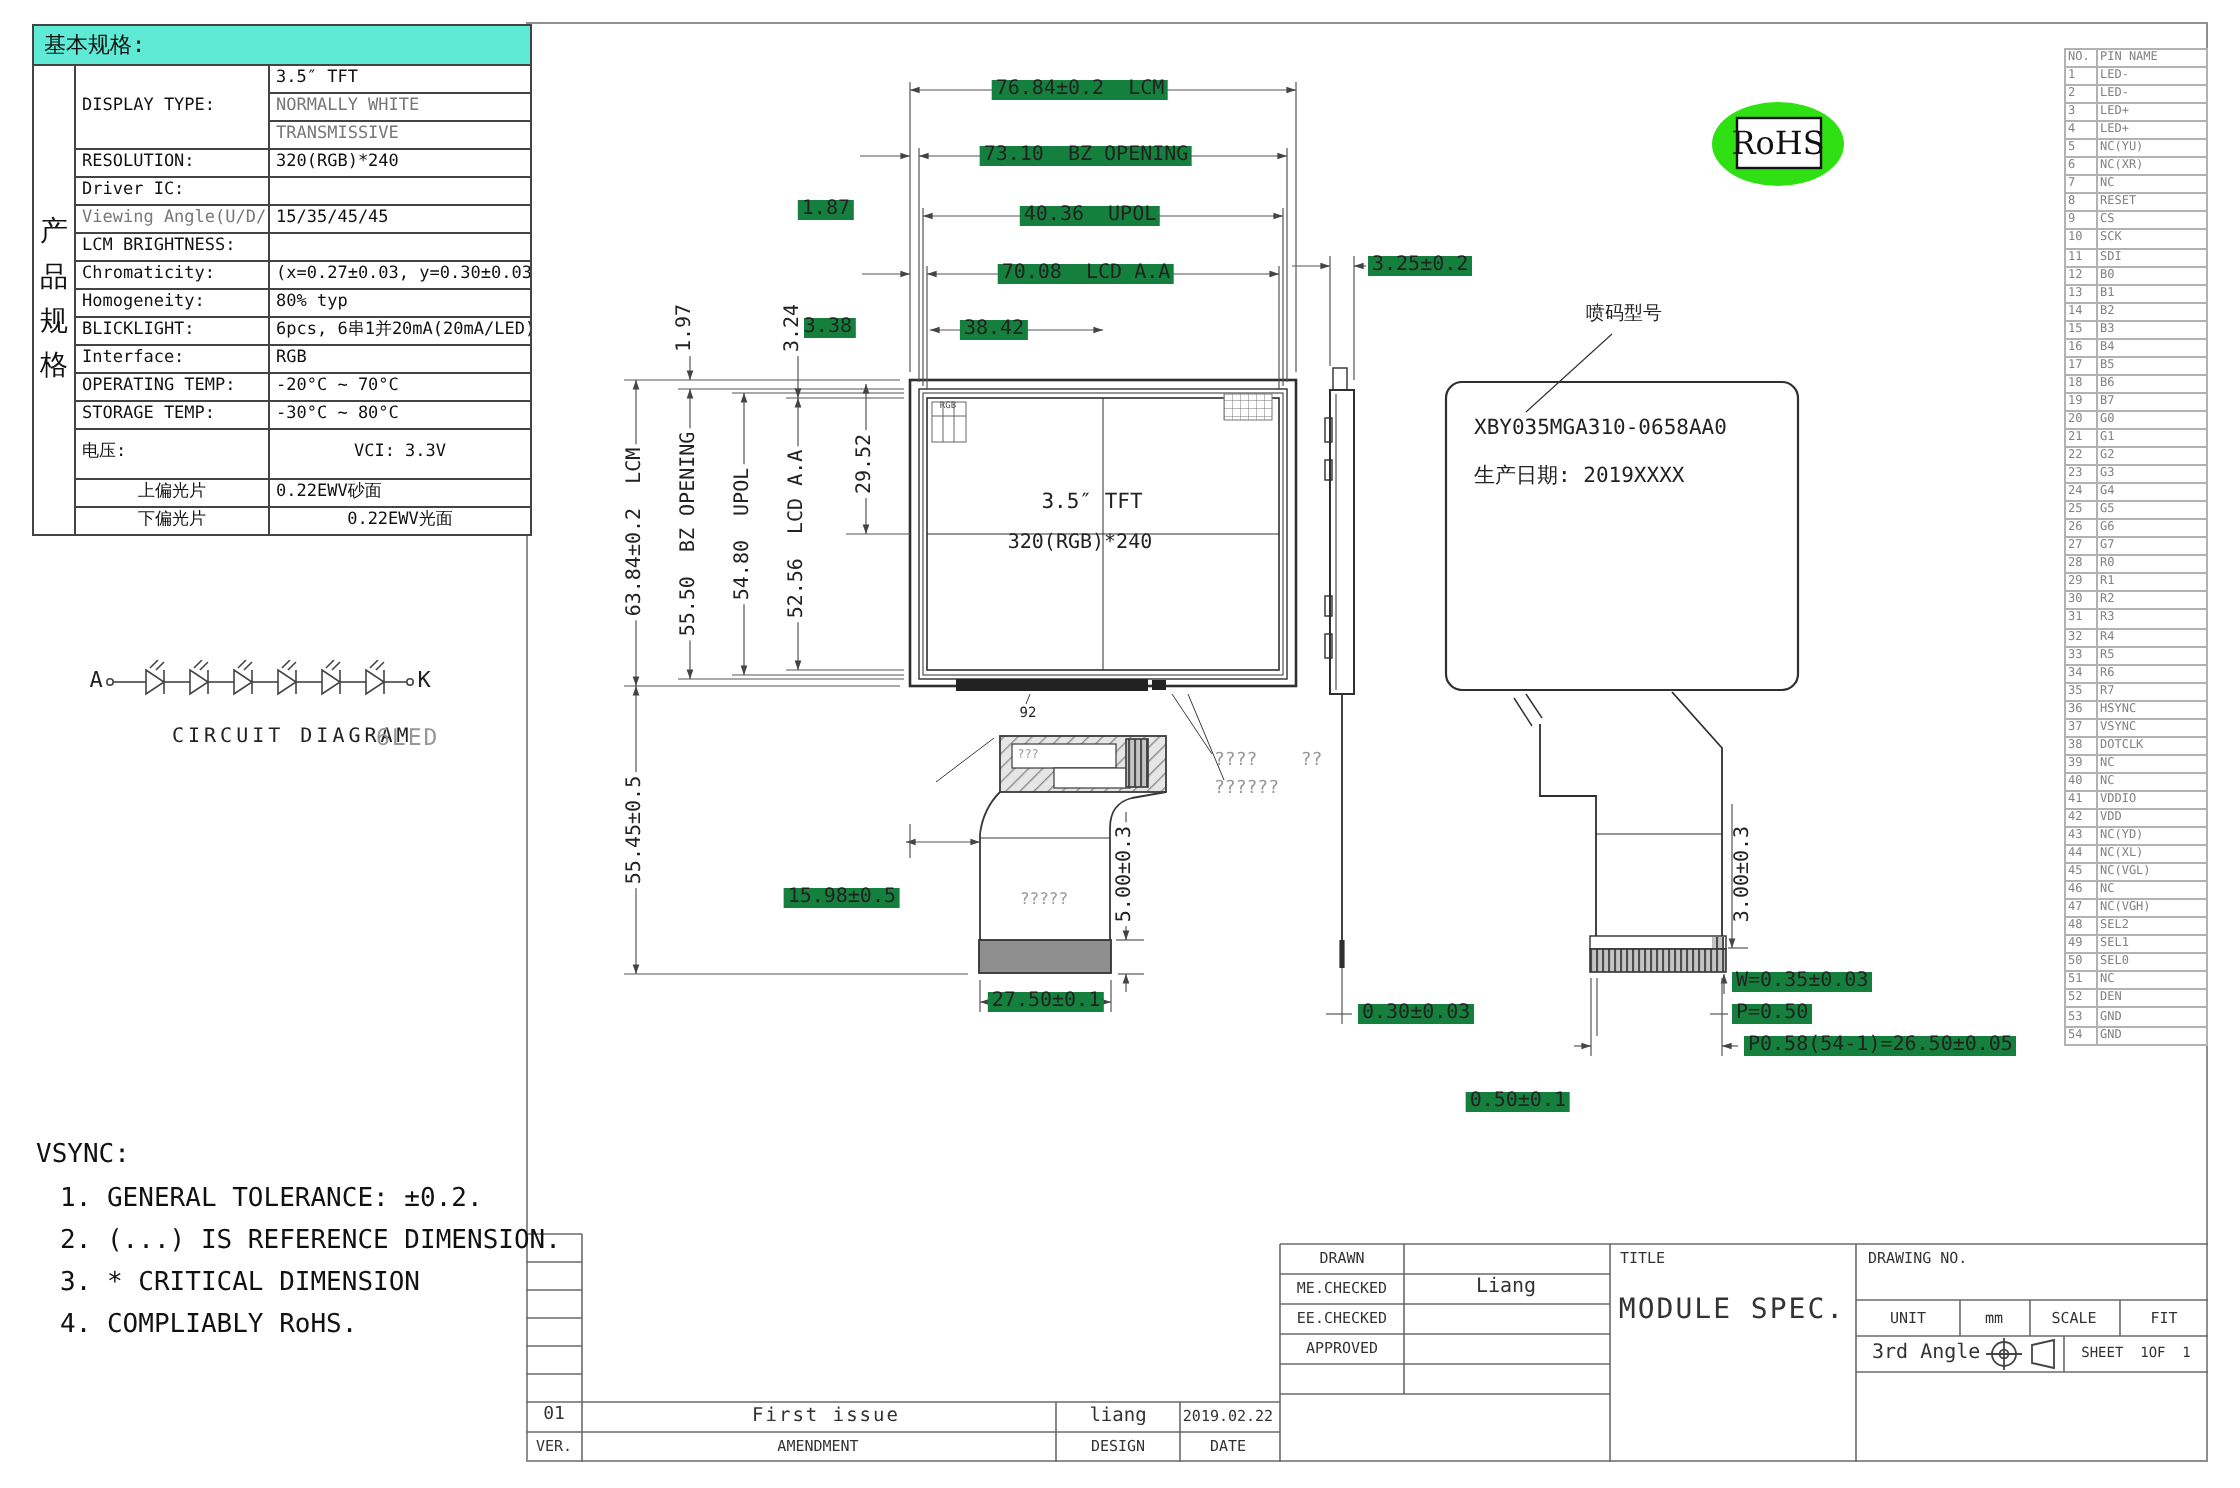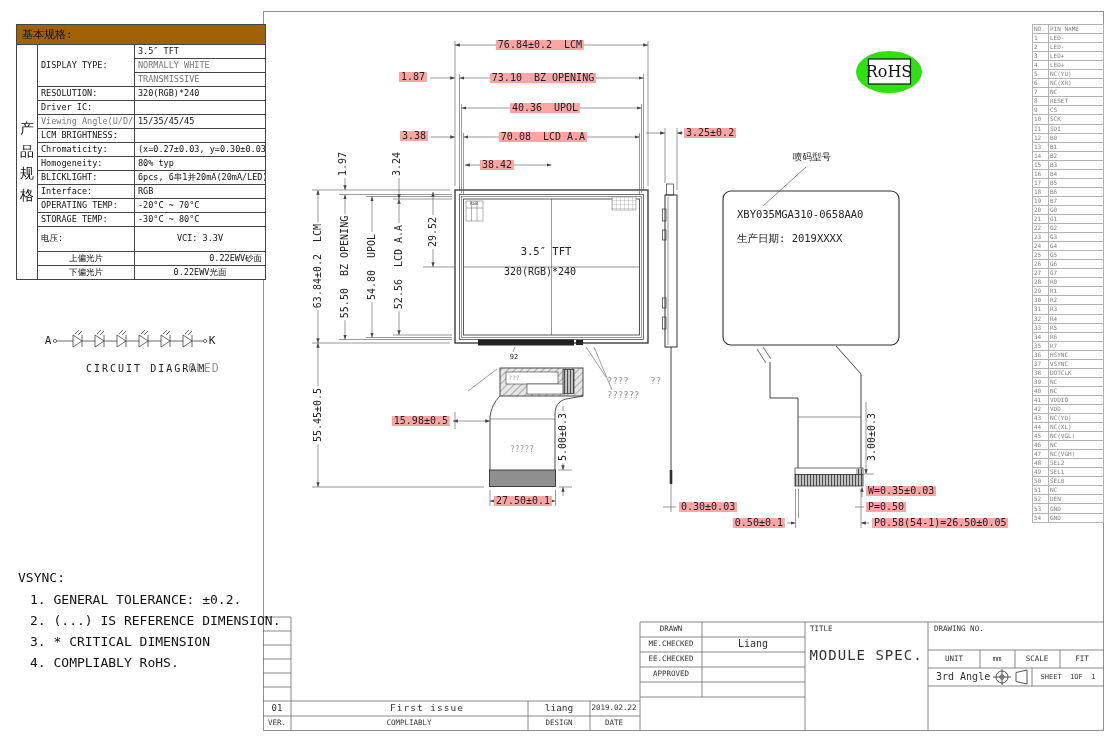--- a/index.html
+++ b/index.html
@@ -1,31 +1,31 @@
 <!DOCTYPE html>
 <html><head>
 <meta charset="utf-8">
 <style>
   html,body{margin:0;padding:0;background:#fff;}
   .canvas{position:relative;width:1120px;height:744px;background:#fff;overflow:hidden;
           font-family:"DejaVu Sans Mono","Liberation Mono",monospace;color:#222;}
   svg.draw{position:absolute;left:0;top:0;}
   .abs{position:absolute;}
-  .lbl{position:absolute;white-space:pre;font-size:10px;line-height:1;background:#fca5a5;
+  .lbl{position:absolute;white-space:pre;font-size:10px;line-height:1;background:#15803d;
        padding:0 2px;transform:translate(-50%,-50%);color:#222;}
   .lbl.left{transform:translate(0,-50%);}
-  .lbl.right{transform:translate(-100%,-50%);}
+  .lbl.right{transform:translate(-100%,-50%);margin-top:28px;}
   .lbl.nobg{background:transparent;padding:0;}
   .vlbl{position:absolute;white-space:pre;font-size:10px;line-height:1;background:#fff;
         padding:0 2px;transform:translate(-50%,-50%) rotate(-90deg);color:#222;}
   .gray{color:#979797;} .xs{font-size:7px;}
   .big{font-size:11px;}
   
   .spec{position:absolute;left:16px;top:12px;width:250px;font-size:8.5px;color:#111;}
-  .spec .hd{border:1px solid #444;height:19px;line-height:19px;padding-left:5px;font-size:11px;background:#a16207;margin-top:12px;}
+  .spec .hd{border:1px solid #444;height:19px;line-height:19px;padding-left:5px;font-size:11px;background:#5eead4;}
   .spec table{width:100%;border-collapse:collapse;table-layout:fixed;margin-top:-1px;background:#fff;}
   .spec td{border:1px solid #444;padding:0 3px;height:13px;overflow:hidden;white-space:nowrap;line-height:1.1;}
   .spec td.side{text-align:center;font-size:14px;white-space:pre-line;line-height:1.6;padding:0;}
   .spec td.vrow{height:24px;}
   
   .pins{position:absolute;left:1032px;top:24px;width:72px;}
   .pins table{width:100%;border-collapse:collapse;table-layout:fixed;font-size:6px;color:#828282;background:#fff;}
   .pins td,.pins th{border:1px solid #b2b2b2;height:8.05px;padding:0 1px;overflow:hidden;
        white-space:nowrap;line-height:1;font-weight:normal;text-align:left;}
   
@@ -292,21 +292,21 @@
       <tr>
             <td>STORAGE TEMP:</td>
           <td>-30°C ~ 80°C</td>
           </tr>
       <tr>
             <td class="vrow">电压:</td>
           <td class="vrow" style="text-align:center">VCI: 3.3V</td>
           </tr>
       <tr>
             <td style="text-align:center">上偏光片</td>
-          <td style="text-align:right">0.22EWV砂面</td>
+          <td style="text-align:left">0.22EWV砂面</td>
           </tr>
       <tr>
             <td style="text-align:center">下偏光片</td>
           <td style="text-align:center">0.22EWV光面</td>
           </tr>
     </tbody>
       </table>
   </div>
 
   <svg class="abs" style="left:45px;top:330px" width="170" height="22">
@@ -679,21 +679,21 @@
   <div class="tb" style="left:866px;top:655px;font-size:14px;letter-spacing:1px">MODULE SPEC.</div>
   <div class="tb left" style="left:934px;top:629px">DRAWING NO.</div>
   <div class="tb" style="left:954px;top:659px">UNIT</div>
   <div class="tb" style="left:997px;top:659px">mm</div>
   <div class="tb" style="left:1037px;top:659px">SCALE</div>
   <div class="tb" style="left:1082px;top:659px">FIT</div>
   <div class="tb left" style="left:936px;top:677px;font-size:10px">3rd Angle</div>
   <div class="tb" style="left:1068px;top:677px;font-size:7px">SHEET  1OF  1</div>
 
   <div class="tb" style="left:277px;top:708px;font-size:9px">01</div>
-  <div class="tb" style="left:427px;top:708px;font-size:9.5px;letter-spacing:1px">First issue</div>
+  <div class="tb" style="left:413px;top:708px;font-size:9.5px;letter-spacing:1px">First issue</div>
   <div class="tb" style="left:559px;top:708px;font-size:9.5px">liang</div>
   <div class="tb" style="left:614px;top:708px;font-size:7.5px">2019.02.22</div>
   <div class="tb" style="left:277px;top:723px">VER.</div>
-  <div class="tb" style="left:409px;top:723px">COMPLIABLY</div>
+  <div class="tb" style="left:409px;top:723px">AMENDMENT</div>
   <div class="tb" style="left:559px;top:723px">DESIGN</div>
   <div class="tb" style="left:614px;top:723px">DATE</div>
 
 </div>
 
 </body></html>

